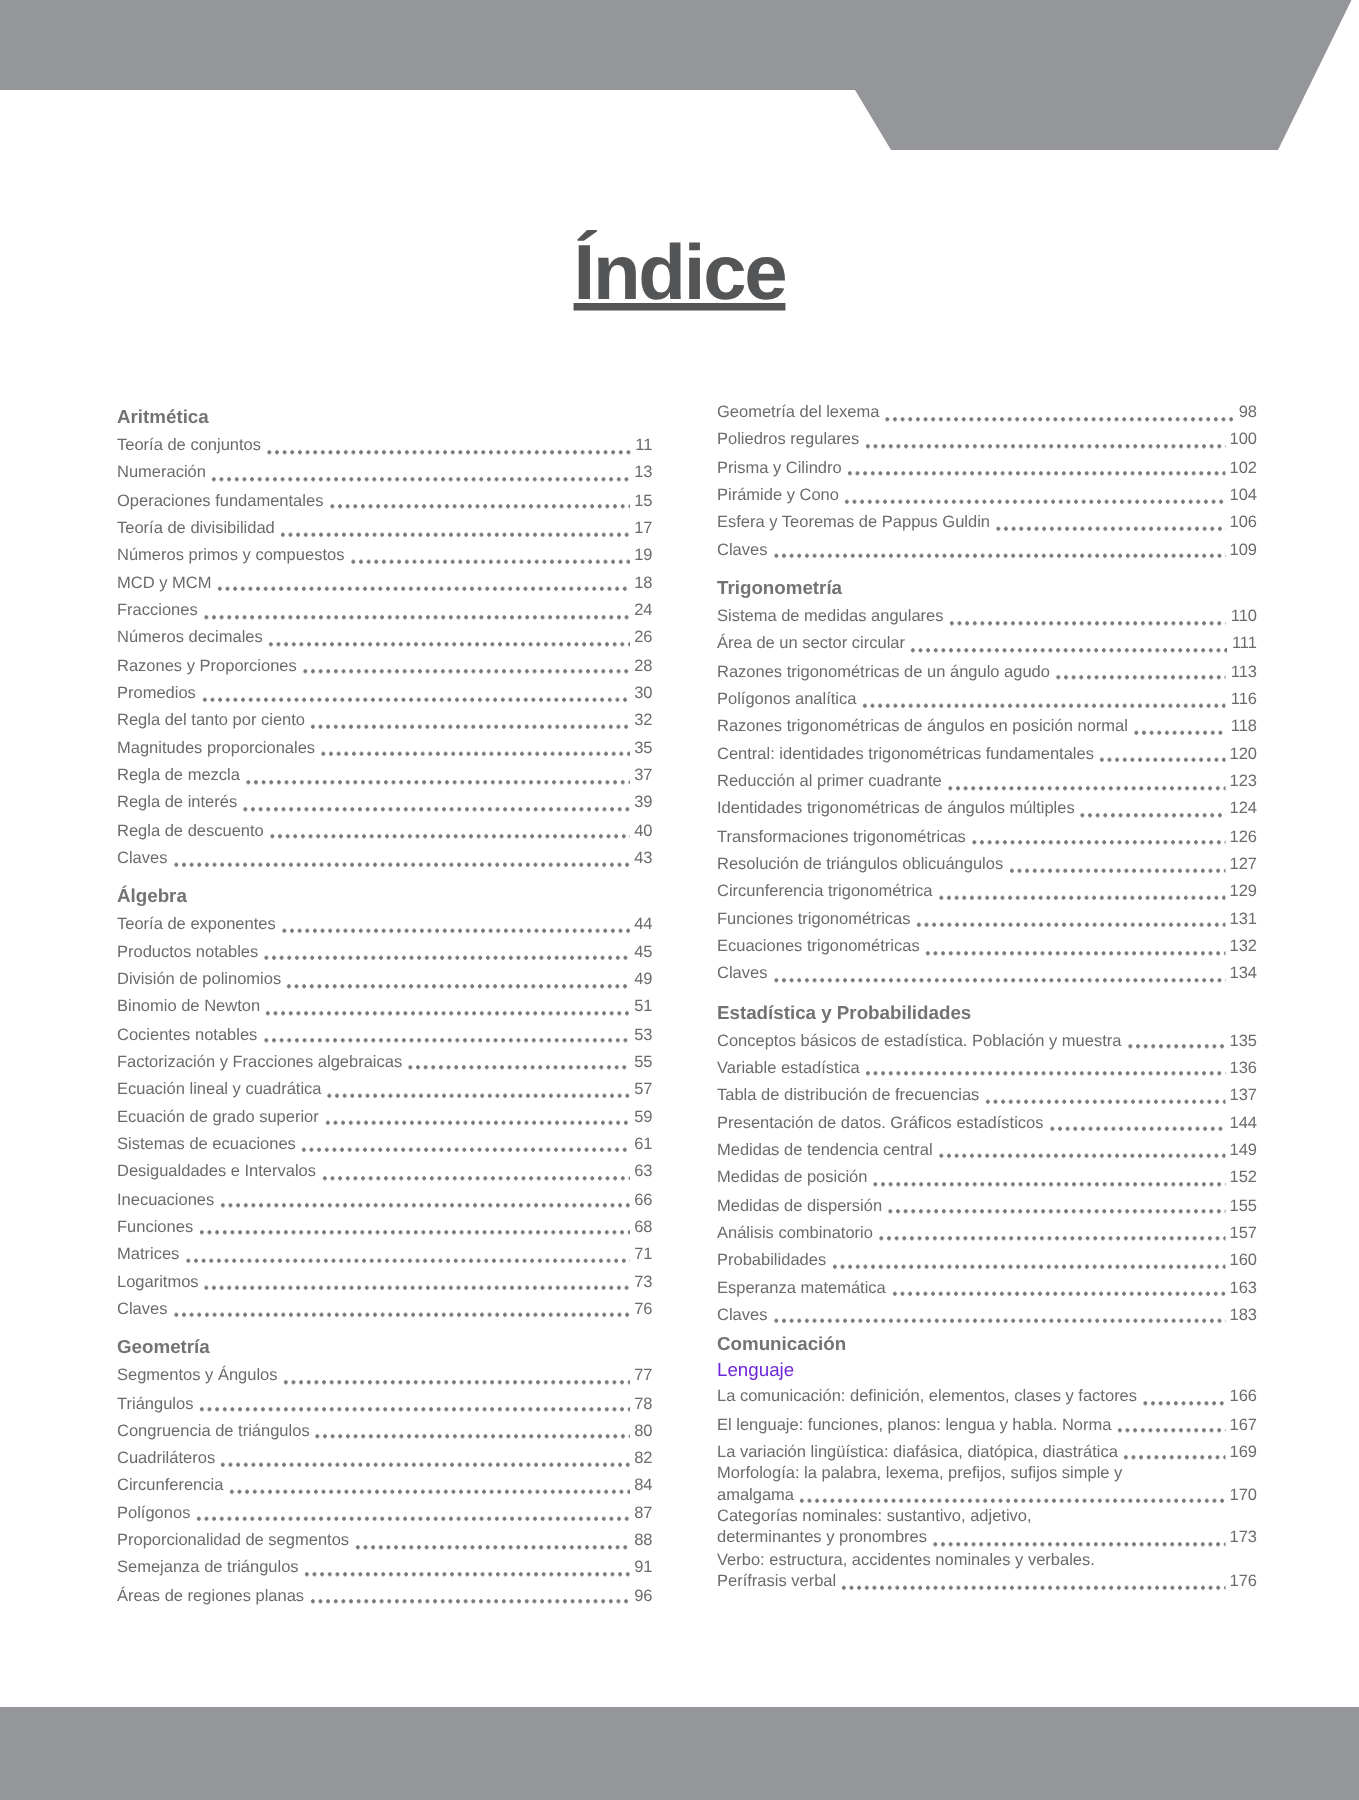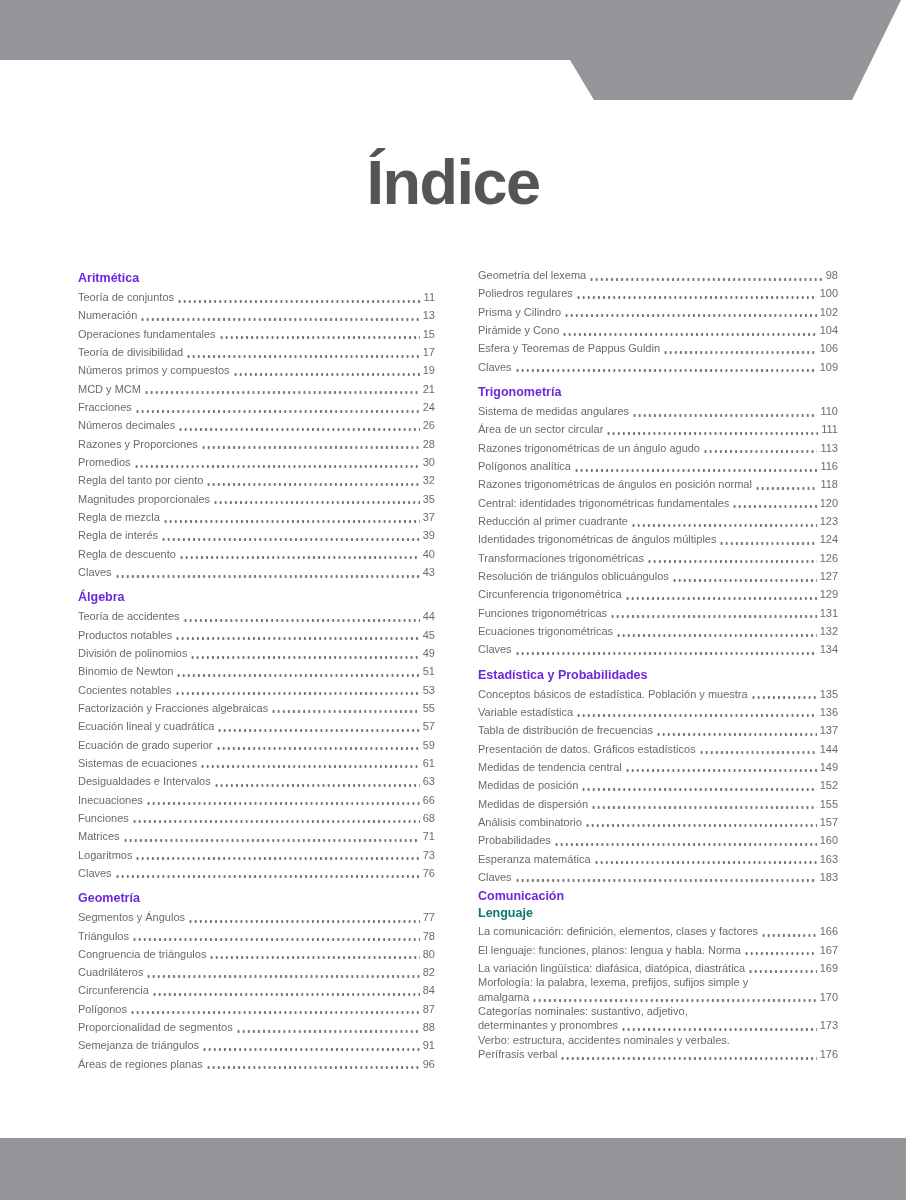--- a/index.html
+++ b/index.html
@@ -5,30 +5,30 @@
   html,body{margin:0;padding:0}
   body{
     width:906px;height:1200px;position:relative;overflow:hidden;
     background:#ffffff;
     font-family:"Liberation Sans", sans-serif;
   }
   #header-band{position:absolute;left:0;top:0;width:906px;height:100px}
   #footer-band{position:absolute;left:0;top:1138px;width:906px;height:62px;background:#959699}
   #page-title{
     position:absolute;left:0;top:146px;width:906px;height:72px;
-    text-align:center;font-size:63px;font-weight:700;color:#545557;
-    letter-spacing:-1.5px;line-height:72px;
+    text-align:center;font-size:52px;font-weight:700;color:#545557;
+    letter-spacing:-1.5px;line-height:72px;text-decoration:underline;
   }
   .col{position:absolute;top:266px}
   #col-left{left:78px;width:357px}
   #col-right{left:478px;width:360px}
-  .sec-h{font-size:12.5px;font-weight:700;color:#6d28d9;height:22px;line-height:24px;margin-top:4px;white-space:nowrap}
+  .sec-h{font-size:12.5px;font-weight:700;color:#737373;height:22px;line-height:24px;margin-top:4px;white-space:nowrap}
   .col > .sec:first-child > .sec-h{margin-top:0}
   .sec-h.tight{height:17px;line-height:17px;margin-top:2px}
-  .sub-h{font-size:12.5px;font-weight:700;color:#0f766e;height:17px;line-height:17px;white-space:nowrap}
+  .sub-h{font-size:12.5px;font-weight:400;color:#6d28d9;height:17px;line-height:17px;white-space:nowrap}
   .entry{display:flex;align-items:stretch;height:18.33px;font-size:11px;color:#6a6b6e}
   .entry .label{white-space:nowrap;line-height:18.4px}
   .entry .leader{
     flex:1 1 auto;margin:0 3px;min-width:6px;
     background-image:radial-gradient(circle,#75767a 1px, rgba(117,118,122,0) 1.35px);
     background-size:5.1px 2.6px;background-repeat:repeat-x;background-position:0 11.6px;
   }
   .entry .page{white-space:nowrap;line-height:18.4px}
   .entry2 .line1{font-size:11px;line-height:11px;height:10.4px;color:#6a6b6e;white-space:nowrap}
 </style>
@@ -65,21 +65,21 @@
         <span class="page">17</span>
       </div>
       <div class="entry">
         <span class="label">Números primos y compuestos</span>
         <span class="leader"></span>
         <span class="page">19</span>
       </div>
       <div class="entry">
         <span class="label">MCD y MCM</span>
         <span class="leader"></span>
-        <span class="page">21</span>
+        <span class="page">18</span>
       </div>
       <div class="entry">
         <span class="label">Fracciones</span>
         <span class="leader"></span>
         <span class="page">24</span>
       </div>
       <div class="entry">
         <span class="label">Números decimales</span>
         <span class="leader"></span>
         <span class="page">26</span>
@@ -121,21 +121,21 @@
       </div>
       <div class="entry">
         <span class="label">Claves</span>
         <span class="leader"></span>
         <span class="page">43</span>
       </div>
     </div>
     <div class="sec">
       <div class="sec-h">Álgebra</div>
       <div class="entry">
-        <span class="label">Teoría de accidentes</span>
+        <span class="label">Teoría de exponentes</span>
         <span class="leader"></span>
         <span class="page">44</span>
       </div>
       <div class="entry">
         <span class="label">Productos notables</span>
         <span class="leader"></span>
         <span class="page">45</span>
       </div>
       <div class="entry">
         <span class="label">División de polinomios</span>

